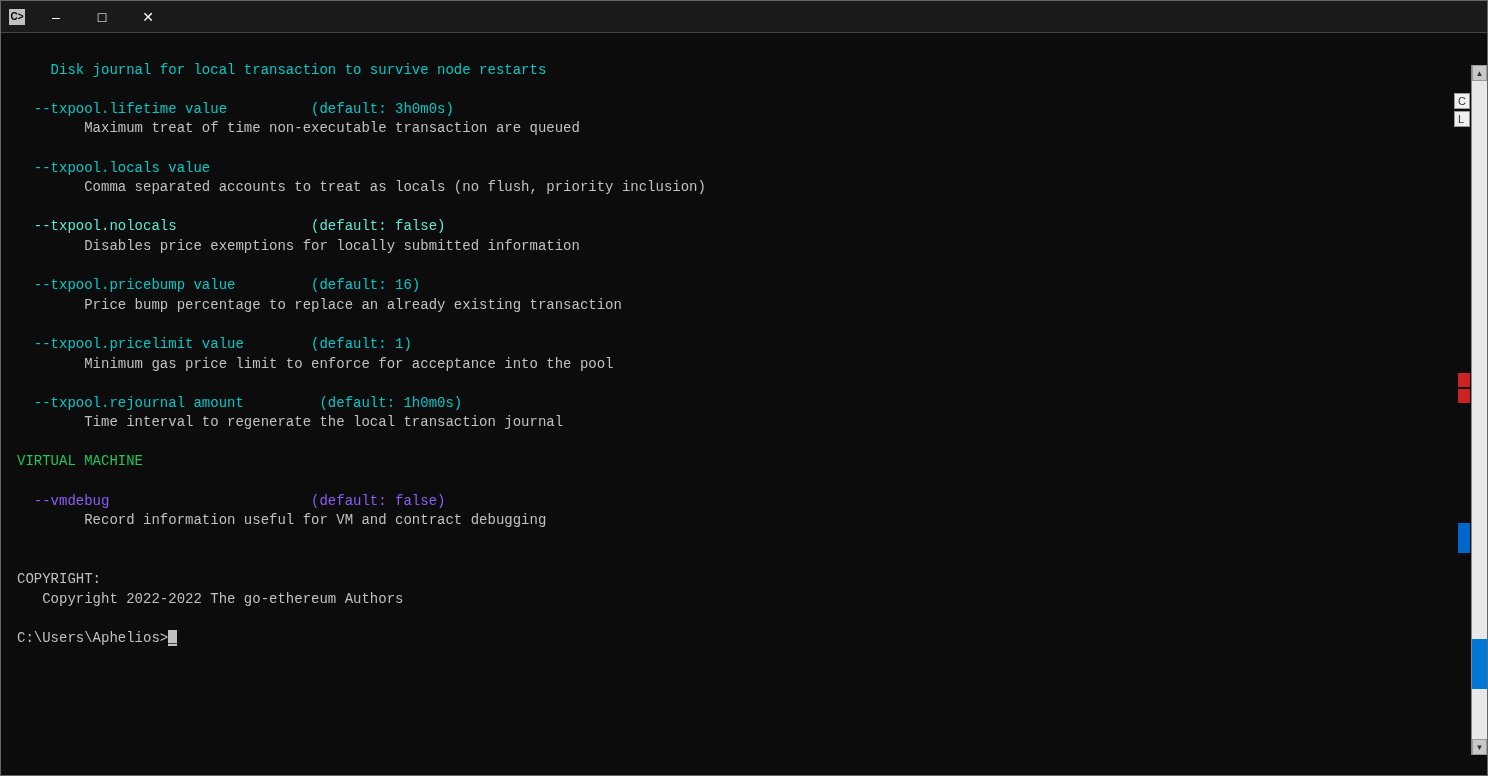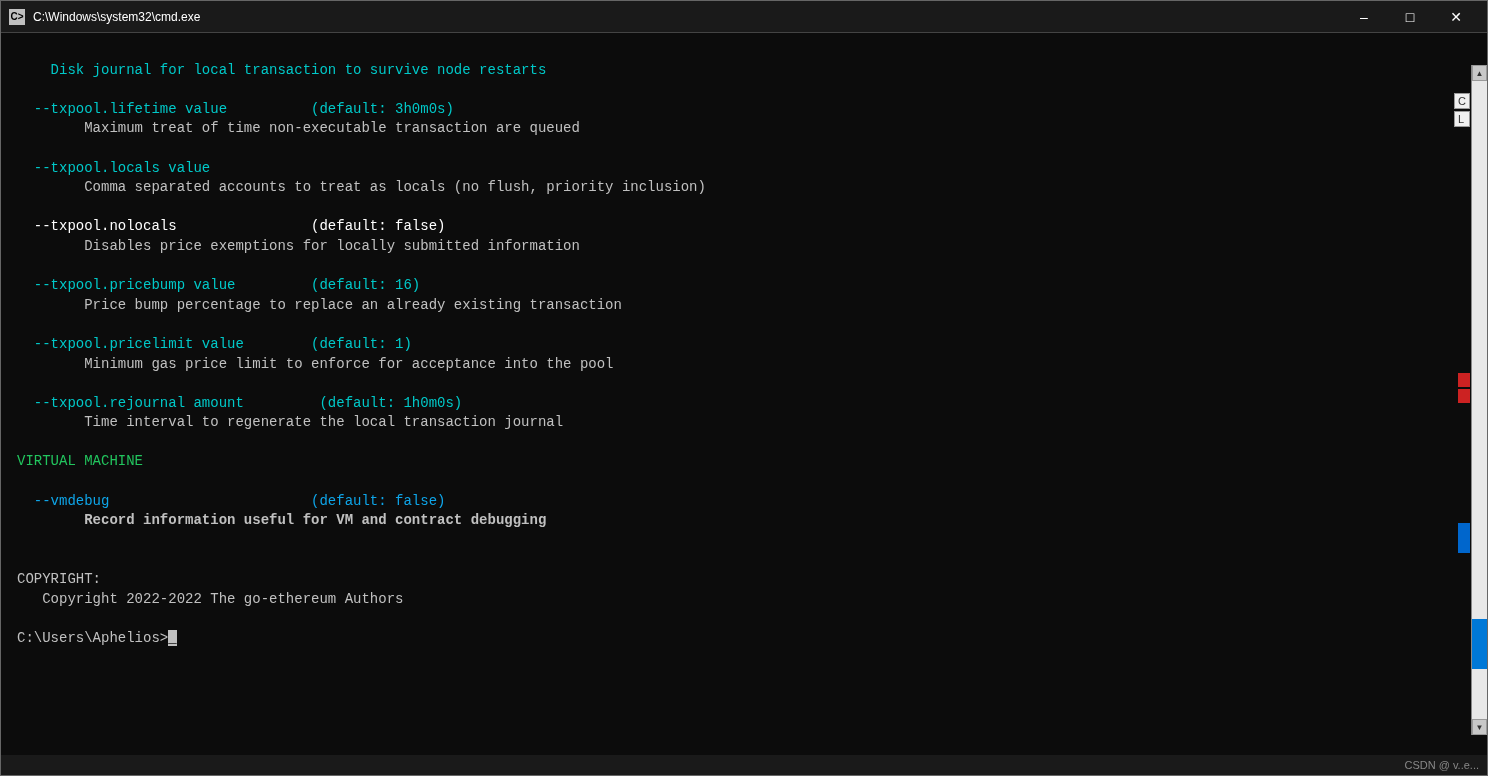--- a/index.html
+++ b/index.html
@@ -201,55 +201,54 @@
   </style>
 </head>
 <body>
 
 <div class="window">
 
   <div class="titlebar">
     <div class="titlebar-icon">
       <span style="font-size:10px; font-weight:bold; color:#000;">C&gt;</span>
     </div>
-    <span class="titlebar-title">C:\Windows\system32\cmd.exe</span>
     <div class="titlebar-controls">
       <button class="titlebar-btn">–</button>
       <button class="titlebar-btn">□</button>
       <button class="titlebar-btn close">✕</button>
     </div>
   </div>
 
   <div style="flex:1; display:flex; position:relative; overflow:hidden;">
 
     <div class="terminal">
 <span style="color:#00c8c8;">    Disk journal for local transaction to survive node restarts</span>
 
 <span style="color:#00c8c8;">  --txpool.lifetime value          (default: 3h0m0s)</span>
 <span style="color:#c0c0c0;">        Maximum treat of time non-executable transaction are queued</span>
 
 <span style="color:#00c8c8;">  --txpool.locals value</span>
 <span style="color:#c0c0c0;">        Comma separated accounts to treat as locals (no flush, priority inclusion)</span>
 
-<span style="color:#ffffff;margin-top:11px;">  --txpool.nolocals                (default: false)</span>
+<span style="color:#5eead4;margin-top:11px;">  --txpool.nolocals                (default: false)</span>
 <span style="color:#c0c0c0;">        Disables price exemptions for locally submitted information</span>
 
 <span style="color:#00c8c8;">  --txpool.pricebump value         (default: 16)</span>
 <span style="color:#c0c0c0;">        Price bump percentage to replace an already existing transaction</span>
 
 <span style="color:#00c8c8;">  --txpool.pricelimit value        (default: 1)</span>
 <span style="color:#c0c0c0;">        Minimum gas price limit to enforce for acceptance into the pool</span>
 
 <span style="color:#00c8c8;">  --txpool.rejournal amount         (default: 1h0m0s)</span>
 <span style="color:#c0c0c0;">        Time interval to regenerate the local transaction journal</span>
 
 <span style="color:#22c55e;">VIRTUAL MACHINE</span>
 
-<span style="color:#0ea5e9;">  --vmdebug                        (default: false)</span>
-<span style="color:#c0c0c0;font-weight:bold;">        Record information useful for VM and contract debugging</span>
+<span style="color:#8b5cf6;">  --vmdebug                        (default: false)</span>
+<span style="color:#c0c0c0;">        Record information useful for VM and contract debugging</span>
 
 
 <span style="color:#c0c0c0;">COPYRIGHT:</span>
 <span style="color:#c0c0c0;">   Copyright 2022-2022 The go-ethereum Authors</span>
 
 <span style="color:#c0c0c0;">C:\Users\Aphelios&gt;<span style="background:#c0c0c0; color:#000;">_</span></span>
     </div>
 
     <div class="right-panel">
       <div class="scroll-up-btn">▲</div>
@@ -265,16 +264,13 @@
     </div>
 
     <div class="red-indicators">
       <div class="red-bar"></div>
       <div class="red-bar"></div>
     </div>
 
     <div class="blue-scroll-indicator"></div>
   </div>
 
-  <div class="status-bar">
-    <span class="status-text">CSDN @ v..e...</span>
-  </div>
 </div>
 
 </body></html>

